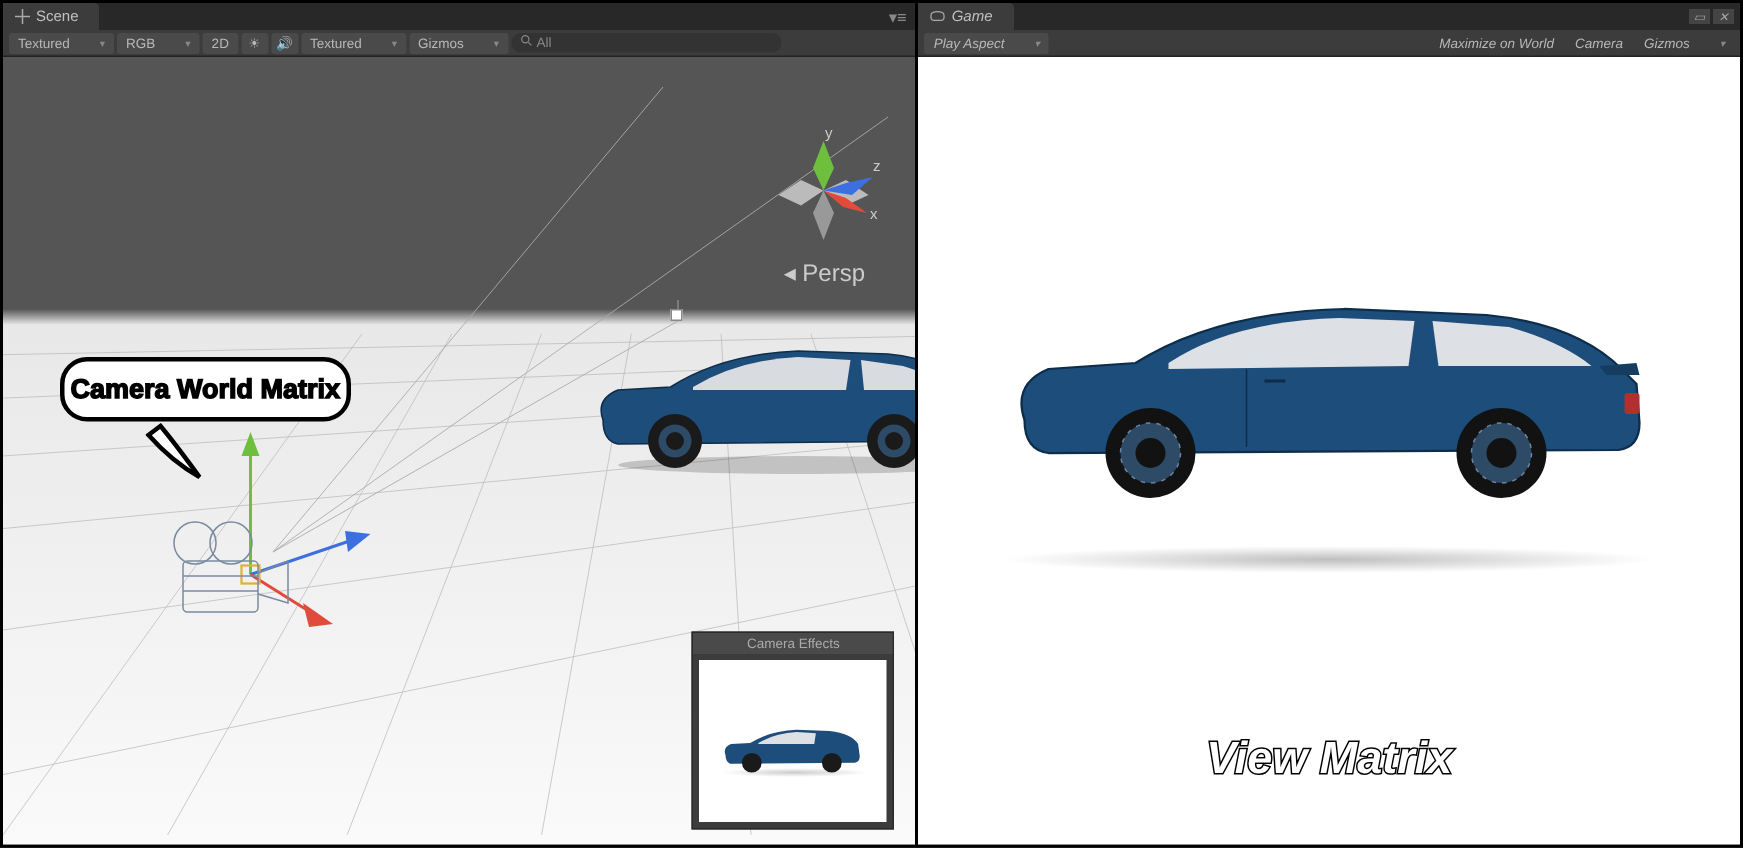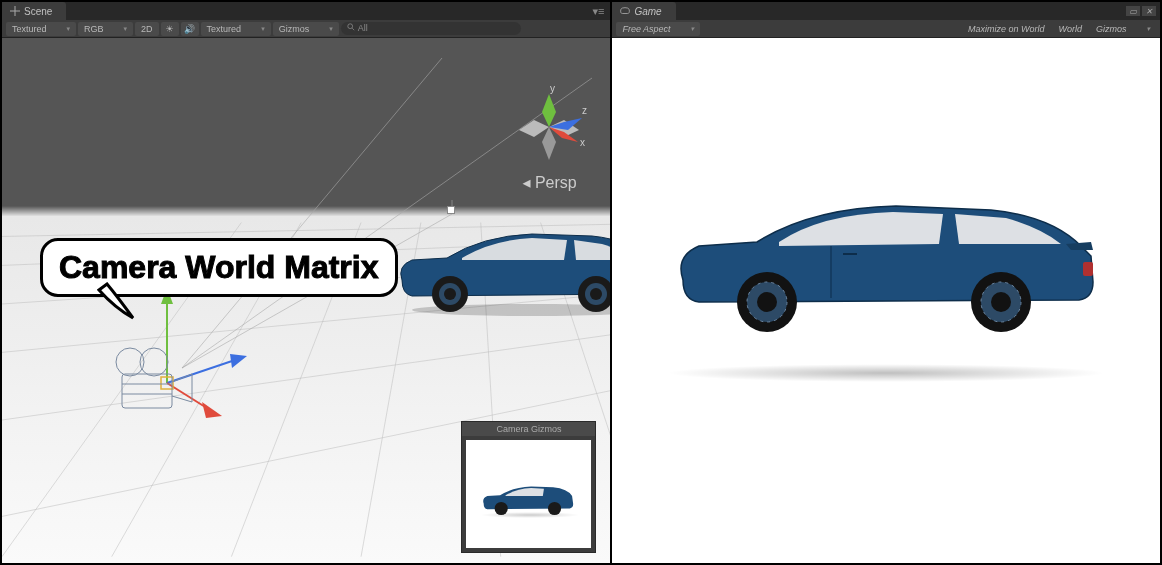--- a/index.html
+++ b/index.html
@@ -25,21 +25,21 @@
 
 .viewport { flex: 1; position: relative; overflow: hidden; }
 .scene-view { background: linear-gradient(to bottom, #555 0%, #555 32%, #e8e8e8 34%, #fafafa 100%); }
 .game-view { background: #fff; }
 
 
 .grid { position: absolute; inset: 0; }
 .grid line { stroke: #bbb; stroke-width: 0.5; }
 
 
-.bubble { position: absolute; left: 38px; top: 200px; background: #fff; border: 3px solid #000; border-radius: 18px; padding: 8px 16px; font-size: 32px; font-weight: bold; color: #000; text-shadow: -1px -1px 0 #fff, 1px -1px 0 #fff, -1px 1px 0 #fff, 1px 1px 0 #fff; -webkit-text-stroke: 1px #000; }
+.bubble { position: absolute; left: 38px; top: 200px; background: #fff; border: 3px solid #000; border-radius: 18px; padding: 8px 4px; font-size: 18px; font-weight: bold; color: #000; text-shadow: -1px -1px 0 #fff, 1px -1px 0 #fff, -1px 1px 0 #fff, 1px 1px 0 #fff; -webkit-text-stroke: 1px #000; }
 .bubble-tail { position: absolute; left: 95px; top: 244px; }
 
 
 .overlay-label { position: absolute; font-size: 30px; font-weight: bold; color: #fff; -webkit-text-stroke: 2px #000; paint-order: stroke fill; left: 50%; transform: translateX(-50%); bottom: 40px; }
 
 
 .axis-gizmo { position: absolute; top: 44px; right: 16px; width: 90px; height: 110px; color: #ccc; font-size: 11px; }
 .persp-label { position: absolute; bottom: 0; left: 18px; font-size: 16px; color: #ccc; }
 
 
@@ -191,21 +191,21 @@
           <polygon points="45,45 60,40 78,36 64,48" fill="#3c6fe0"></polygon>
           <text x="78" y="32" fill="#ccc" font-size="10">z</text>
           <polygon points="45,45 58,56 74,60 60,50" fill="#e04b3c"></polygon>
           <text x="76" y="64" fill="#ccc" font-size="10">x</text>
           <polygon points="45,45 38,60 45,78 52,60" fill="#999"></polygon>
         </svg>
         <div class="persp-label">◂ <span>Persp</span></div>
       </div>
 
       <div class="cam-preview">
-        <div class="cam-preview-title">Camera Gizmos</div>
+        <div class="cam-preview-title">Camera Effects</div>
         <div class="cam-preview-view">
           <div class="shadow-pv"></div>
           <svg class="car car-preview" viewBox="0 0 260 100">
             <path d="M 10 62 Q 5 48 20 42 L 55 40 Q 90 18 140 16 L 200 18 Q 240 22 252 42 L 255 64 Q 255 74 246 76 L 20 78 Q 10 76 10 62 Z" fill="#1d4d7a"></path>
             <path d="M 70 40 Q 100 22 140 20 L 175 22 L 172 42 L 70 42 Z" fill="#dde0e4"></path>
             <circle cx="58" cy="76" r="18" fill="#1a1a1a"></circle>
               <circle cx="204" cy="76" r="18" fill="#1a1a1a"></circle>
           </svg>
         </div>
       </div>
@@ -221,29 +221,29 @@
         <span>Game</span>
       </div>
       <div class="spacer"></div>
       <div class="win-controls">
         <div class="win-btn">▭</div>
         <div class="win-btn">✕</div>
       </div>
     </div>
     <div class="toolbar">
       <div class="tb-item">
-          <span>Free Aspect</span>
+          <span>Play Aspect</span>
           <span class="arrow">▾</span>
         </div>
       <div class="spacer" style="flex:1"></div>
       <div class="tb-item" style="background:transparent">
           <span>Maximize on World</span>
         </div>
       <div class="tb-item" style="background:transparent">
-          <span>World</span>
+          <span>Camera</span>
         </div>
       <div class="tb-item" style="background:transparent">
           <span>Gizmos</span>
           <span class="arrow">▾</span>
         </div>
     </div>
 
     <div class="viewport game-view">
       <div class="shadow-game"></div>
       <svg class="car car-game" viewBox="0 0 430 150">
@@ -262,15 +262,18 @@
         <circle cx="96" cy="118" r="30" fill="#121212"></circle>
         <circle cx="96" cy="118" r="20" fill="#2d4a66"></circle>
         <circle cx="96" cy="118" r="10" fill="#121212"></circle>
         <circle cx="96" cy="118" r="20" fill="none" stroke="#6a85a0" stroke-width="1" stroke-dasharray="3 4"></circle>
         <circle cx="330" cy="118" r="30" fill="#121212"></circle>
         <circle cx="330" cy="118" r="20" fill="#2d4a66"></circle>
         <circle cx="330" cy="118" r="10" fill="#121212"></circle>
         <circle cx="330" cy="118" r="20" fill="none" stroke="#6a85a0" stroke-width="1" stroke-dasharray="3 4"></circle>
       </svg>
 
+      <div class="overlay-label">
+        <span>View Matrix</span>
+      </div>
     </div>
   </div>
 </div>
 
 </body></html>

